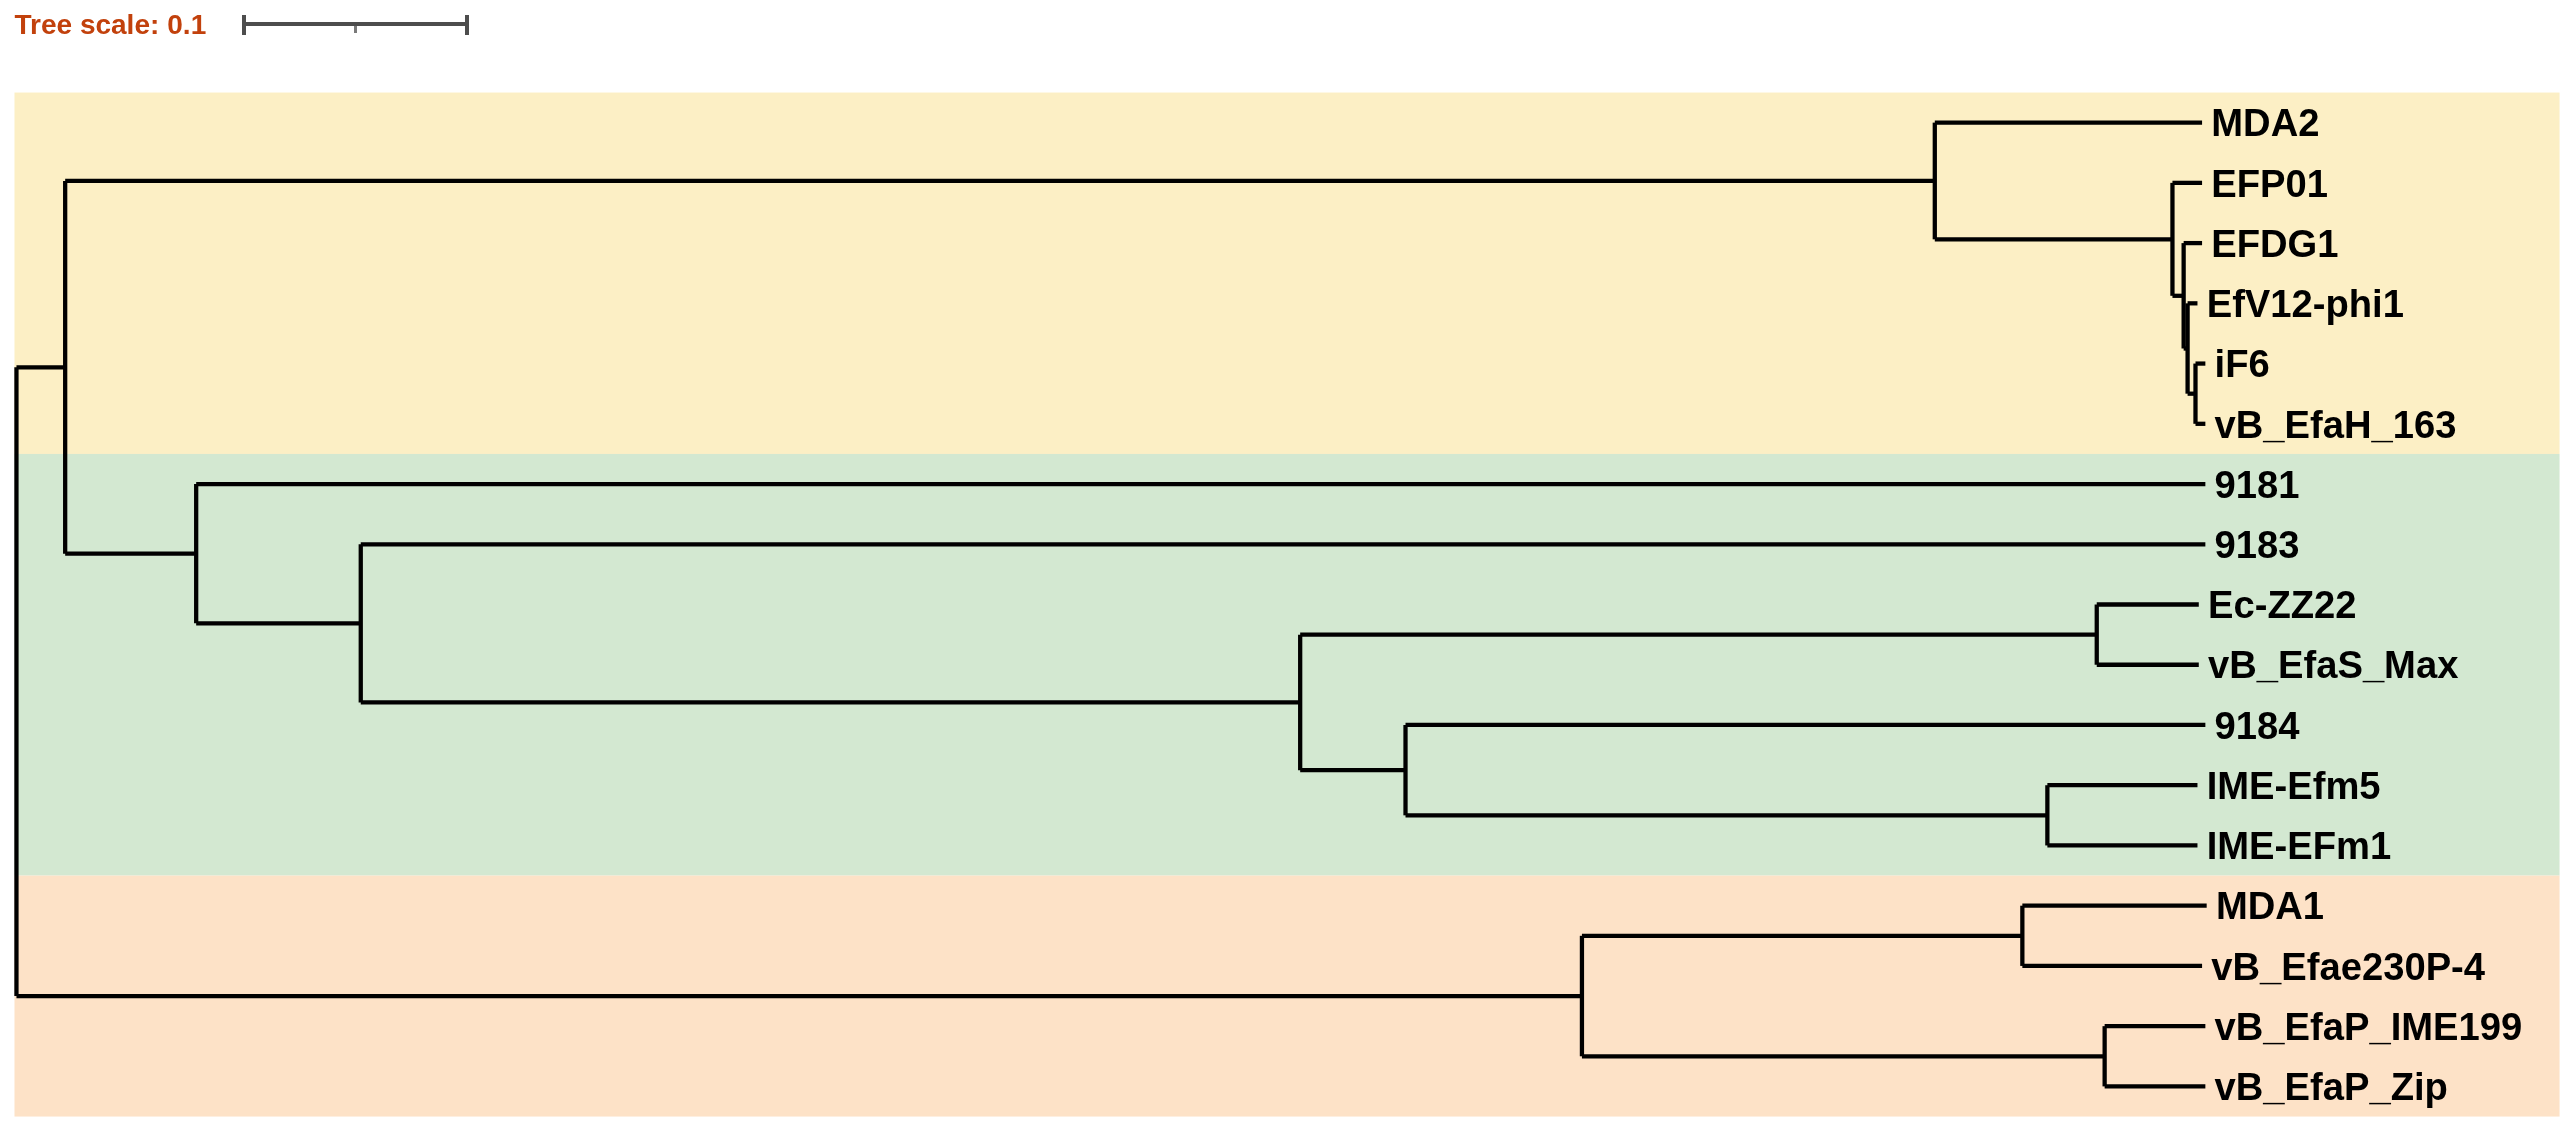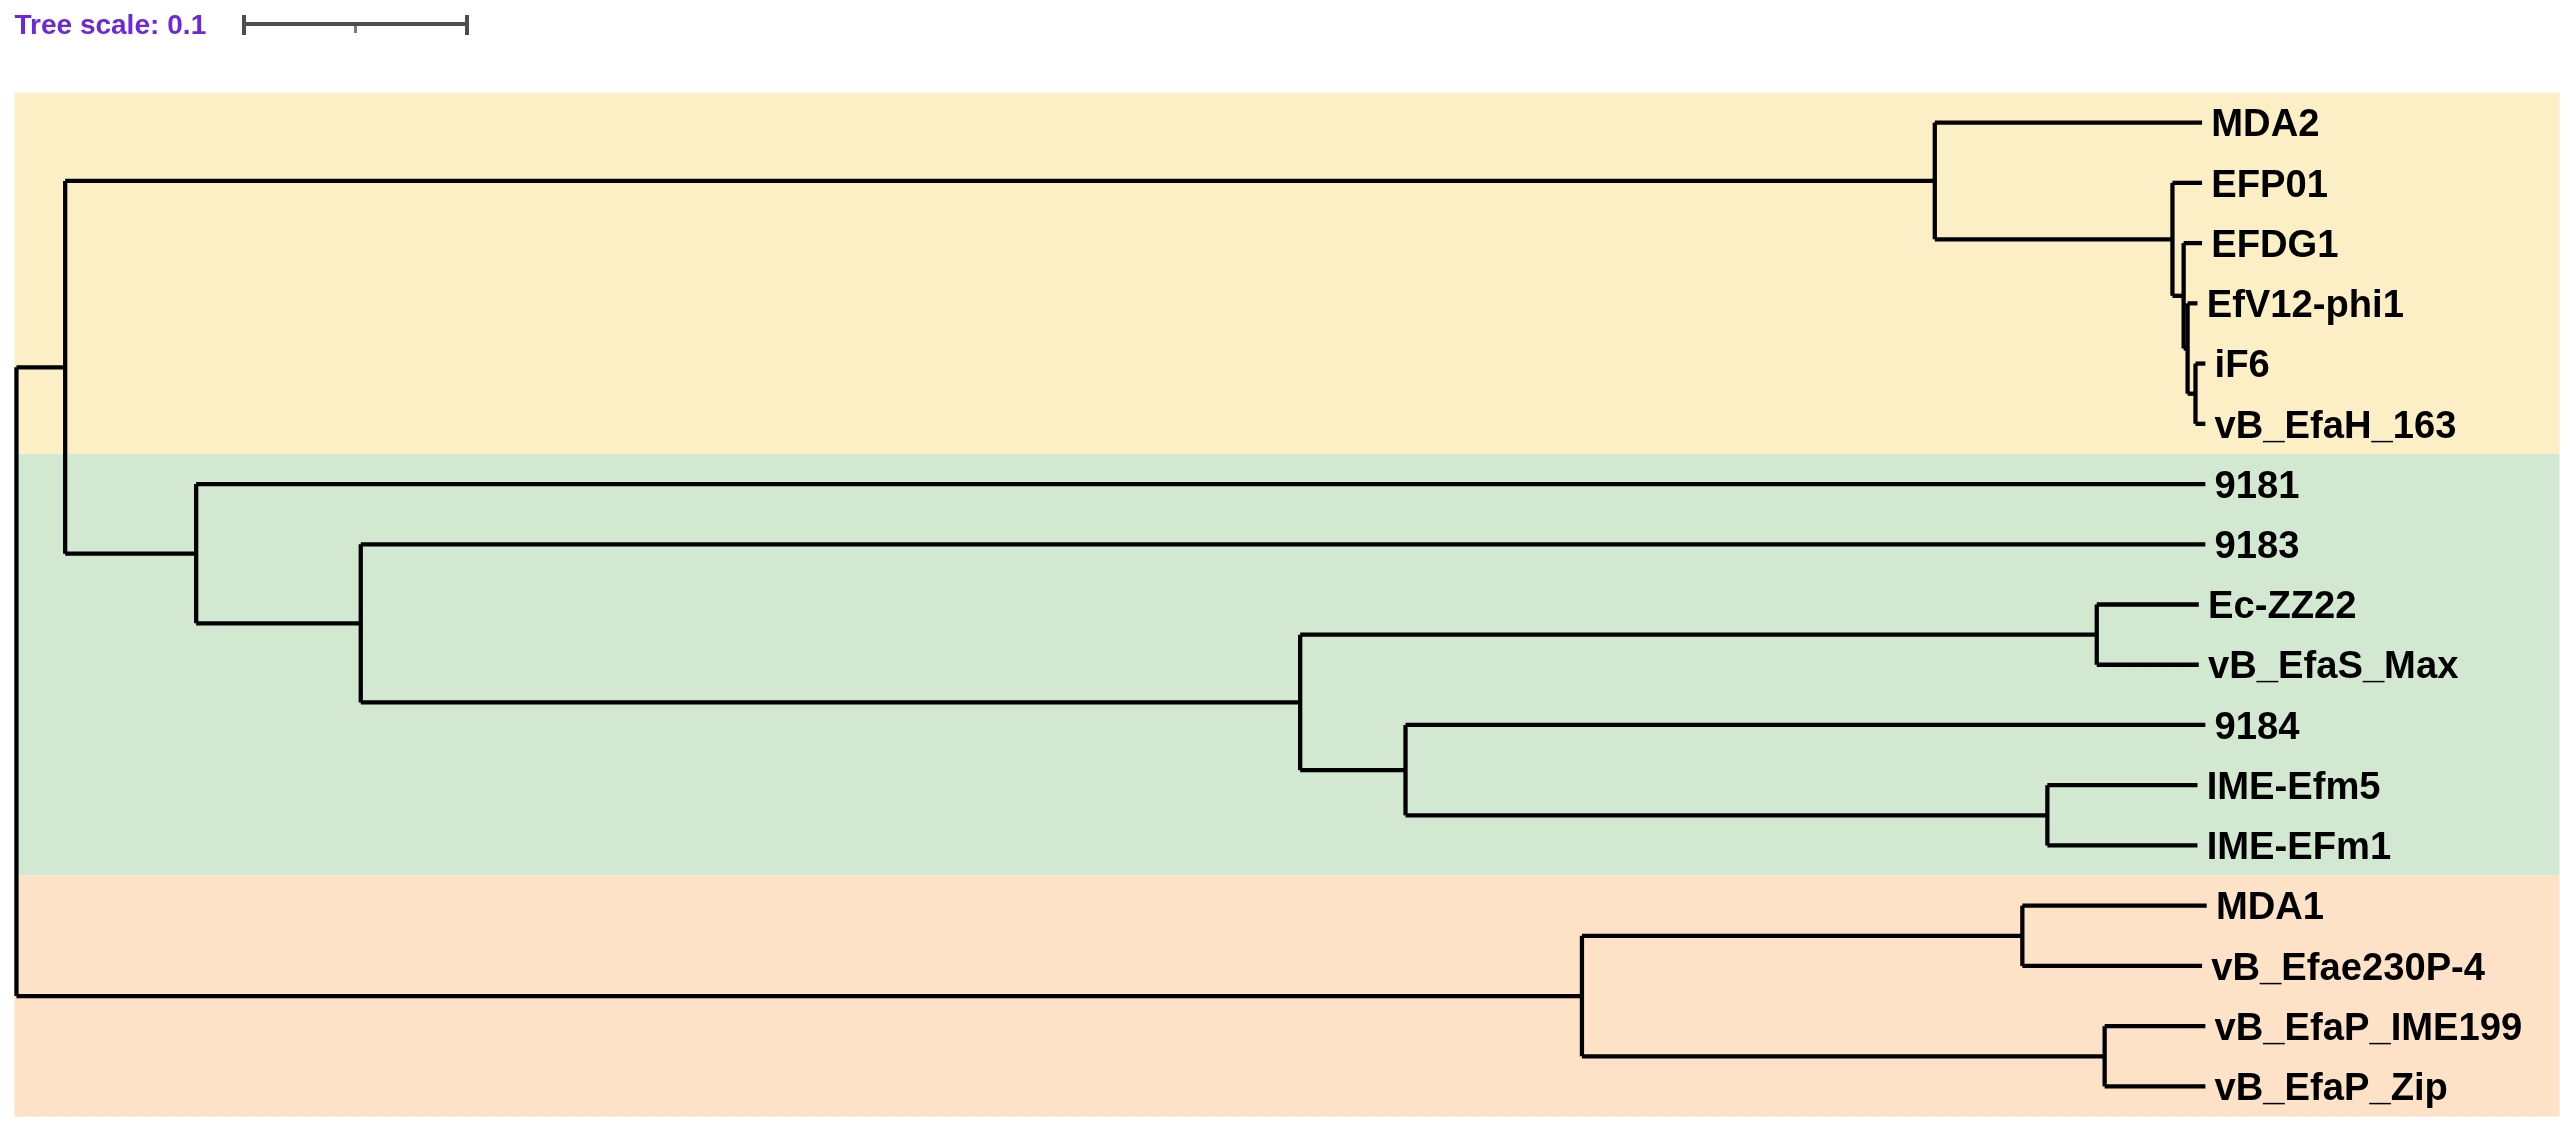--- a/index.html
+++ b/index.html
@@ -22,21 +22,21 @@
     font-family:"Liberation Sans", sans-serif;
     font-weight:bold;
     fill:#000000;
   }
 </style>
 </head>
 <body>
 
 <div id="figure">
 
-  <div id="legend" style="color: #6d28d9;">
+  <div id="legend" style="color: #c2410c;">
     <span class="lbl">Tree scale:</span><span>0.1</span>
   </div>
   <div class="sb" id="sb-line" style="left: 244px; top: 22.4px; width: 223px; height: 4px; background: rgb(77, 77, 77);"></div>
   <div class="sb" id="sb-cap-left" style="left: 242px; top: 14.5px; width: 4px; height: 20px; background: rgb(77, 77, 77);"></div>
   <div class="sb" id="sb-cap-right" style="left: 465px; top: 14.5px; width: 4px; height: 20px; background: rgb(77, 77, 77);"></div>
   <div class="sb" id="sb-mid-tick" style="left: 354px; top: 26px; width: 3.3px; height: 6.6px; background: rgb(122, 122, 122);"></div>
 
   <svg id="tree-svg" width="2576" height="1132" viewBox="0 0 3913 1719" xmlns="http://www.w3.org/2000/svg">
       <rect x="22" y="140.3" width="3866" height="549.0" fill="#FCEFC5"></rect>
       <rect x="22" y="689.3" width="3866" height="640.5" fill="#D3E8D1"></rect>

